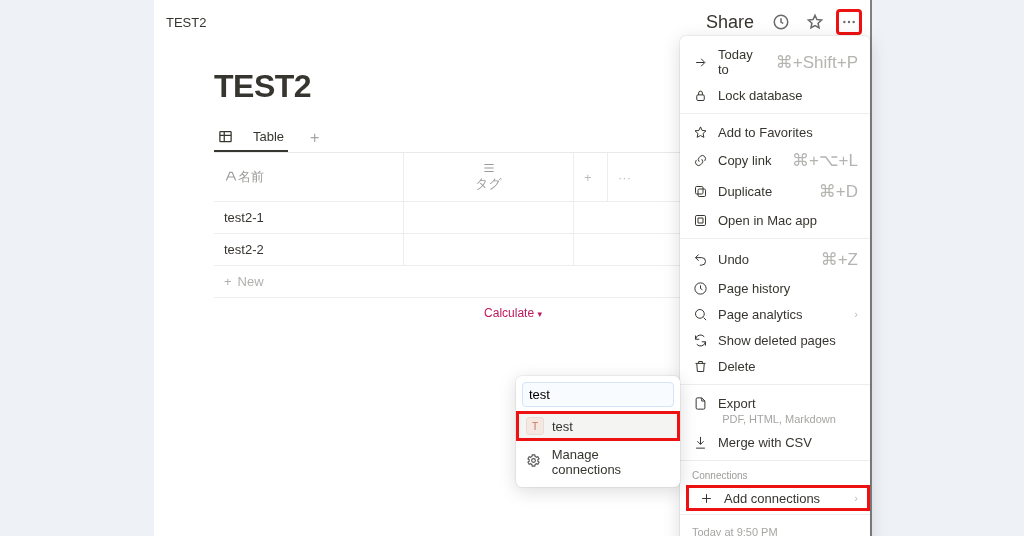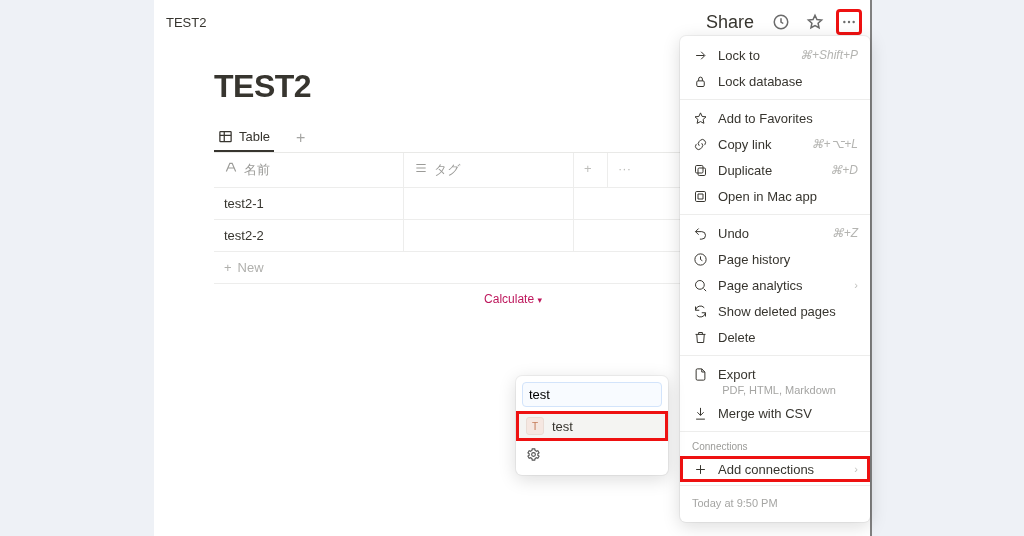--- a/index.html
+++ b/index.html
@@ -56,42 +56,42 @@
     margin: 8px 0 18px 0;
     letter-spacing: -0.5px;
   }
   .views {
     display: flex;
     align-items: center;
     border-bottom: 1px solid #e9e9e7;
     font-size: 13px;
   }
   .view-tab {
-    display: flex; align-items: center; gap: 6px;
+    display: flex; align-items: center; gap: 20px;
     padding: 6px 4px; margin-right: 16px;
     border-bottom: 2px solid #37352f;
     font-weight: 500;
   }
   .view-tab svg { width: 15px; height: 15px; }
   .views .add-view { color: #a5a5a3; padding: 0 6px; font-size: 16px; }
   .views .spacer { flex: 1; }
   .views .ctrl { color: #8a8a87; padding: 0 6px; font-size: 13px; }
   
   .db-table { font-size: 13px; }
   .db-header, .db-row {
     display: flex;
     border-bottom: 1px solid #ededec;
   }
   .db-header { color: #9b9b98; }
   .cell {
     padding: 8px 10px;
-    display: flex; align-items: flex-start; gap: 6px;
+    display: flex; align-items: center; 
   }
   .col-name { width: 190px; border-right: 1px solid #ededec; }
-  .col-tags { width: 170px; border-right: 1px solid #ededec; }
+  .col-tags { width: 170px; border-right: 1px solid #ededec; flex-direction: column; }
   .col-add { width: 34px; text-align: center; color: #bdbdba; border-right: 1px solid #ededec; }
   .col-more { width: 34px; color: #bdbdba; text-align:center; }
   .db-row .col-name { font-weight: 500; }
   .db-new {
     padding: 8px 10px;
     color: #b0b0ad;
     display: flex; gap: 6px; align-items:center;
     border-bottom: 1px solid #ededec;
   }
   .calc {
@@ -119,43 +119,44 @@
     align-items: center;
     padding: 5px 12px;
     gap: 10px;
     cursor: pointer;
     color: #37352f;
     position: relative;
   }
   .menu-item .mi-icon { width: 16px; height: 16px; display:flex; align-items:center; justify-content:center; }
   .menu-item .mi-icon svg { width: 15px; height: 15px; stroke: #37352f; fill: none; stroke-width: 1.6; }
   .menu-item .mi-label { flex: 1; font-size: 13px; }
-  .menu-item .mi-shortcut { font-size: 12px; color: #b4b4b1; font-style: italic; }
+  .menu-item .mi-shortcut { font-size: 17px; color: #b4b4b1; }
   .menu-item .mi-chevron { color: #c0c0be; font-size: 11px; }
   .menu-sub {
     font-size: 11px; color: #a5a5a3;
     padding: 0 12px 4px 20px; margin-top:-3px;text-align:center;
   }
   .menu-heading {
     font-size: 10px; color: #9b9b98;
     padding: 6px 12px 4px 12px;
   }
   .menu-footer {
     font-size: 11px; color: #a5a5a3;
     padding: 6px 12px; line-height: 1.5;
   }
   .highlight-red {
     box-shadow: inset 0 0 0 3px #e11;
+    margin-left: 6px;
   }
   
   .conn-popup {
     position: absolute;
     top: 376px;
     left: 516px;
-    width: 152px;
+    width: 164px;
     background: #fff;
     border-radius: 6px;
     box-shadow: 0 0 0 1px rgba(15,15,15,0.05), 0 4px 18px rgba(15,15,15,0.15);
     font-size: 13px;
     padding-bottom: 4px;
   }
   .conn-popup input {
     width: calc(100% - 12px);
     margin: 6px 6px 4px 6px;
     padding: 4px 6px;
@@ -266,21 +267,21 @@
 </div>
 
 <div class="menu">
   <div class="menu-section">
     <div class="menu-item">
       <span class="mi-icon">
           <svg viewBox="0 0 24 24">
             <path d="M5 12h13M13 6l6 6-6 6"></path>
           </svg>
         </span>
-      <span class="mi-label">Lock to</span>
+      <span class="mi-label">Today to</span>
       <span class="mi-shortcut">⌘+Shift+P</span>
     </div>
     <div class="menu-item">
       <span class="mi-icon">
           <svg viewBox="0 0 24 24">
             <rect x="6" y="11" width="12" height="9" rx="2"></rect>
             <path d="M9 11V8a3 3 0 0 1 6 0v3"></path>
           </svg>
         </span>
       <span class="mi-label">Lock database</span>
@@ -415,16 +416,17 @@
   <input type="text" value="test" style="">
   <div class="conn-item conn-highlight">
     <span class="ci-icon">T</span>
     <span>test</span>
   </div>
   <div class="conn-item">
     <span class="mi-icon" style="width:18px;"><svg width="15" height="15" viewBox="0 0 24 24" fill="none" stroke="#555" stroke-width="1.8">
           <circle cx="12" cy="12" r="3"></circle>
           <path d="M19 12a7 7 0 0 0-.1-1.2l2-1.5-2-3.4-2.3.9a7 7 0 0 0-2-1.2L14 3h-4l-.6 2.6a7 7 0 0 0-2 1.2l-2.3-.9-2 3.4 2 1.5A7 7 0 0 0 5 12c0 .4 0 .8.1 1.2l-2 1.5 2 3.4 2.3-.9a7 7 0 0 0 2 1.2L10 21h4l.6-2.6a7 7 0 0 0 2-1.2l2.3.9 2-3.4-2-1.5c.1-.4.1-.8.1-1.2z"></path>
         </svg></span>
+    <span>Manage connections</span>
   </div>
 </div>
 
 <div class="page-rborder"></div>
 
 </body></html>

